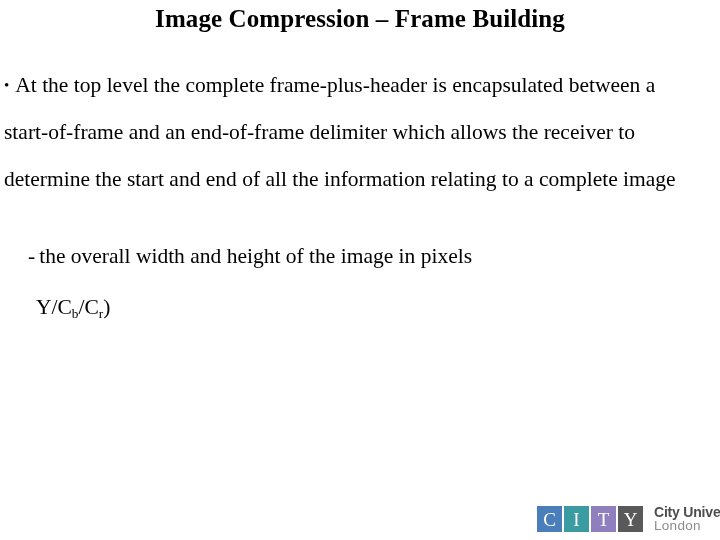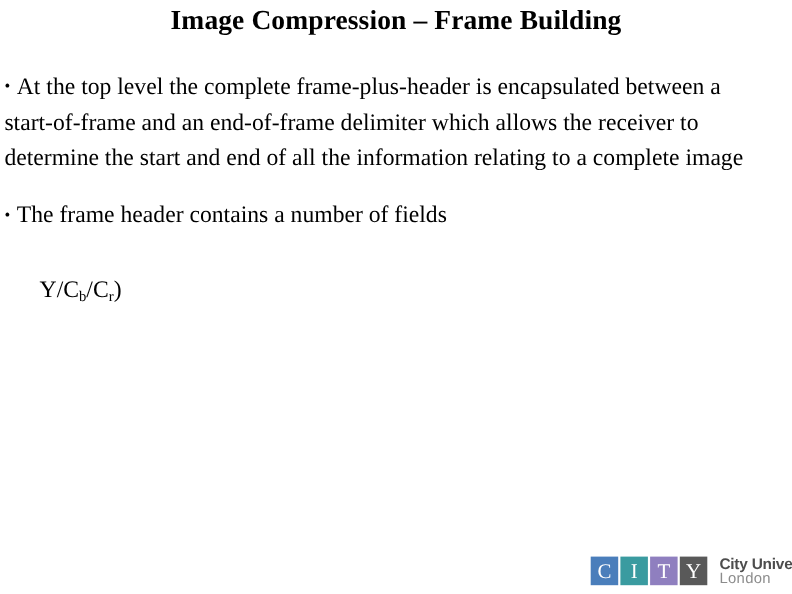--- a/index.html
+++ b/index.html
@@ -43,21 +43,21 @@
   
   .body-area {
     position: absolute;
     top: 62px;
     left: 4px;
     width: 686px;
   }
 
   .para {
     font-size: 21.5px;
-    line-height: 32px;
+    line-height: 47px;
     color: #000000;
     margin: 0;
   }
 
   .bullet-para {
     padding-left: 0;
     text-indent: 0;
   }
 
   .bullet-dot {
@@ -154,24 +154,24 @@
 <div class="slide">
 
   <div class="slide-title">Image Compression – Frame Building</div>
 
   <div class="body-area">
 
     <p class="para bullet-para"><span class="bullet-dot">•</span><span>At the top level the complete frame-plus-header is encapsulated between a start-of-frame and an end-of-frame delimiter which allows the receiver to determine the start and end of all the information relating to a complete image</span></p>
 
     <div class="gap-1"></div>
 
-    <p class="para bullet-para"><span class="bullet-dot">•</span><span>The frame header contains a number of fields</span></p>
 
     <div class="gap-2"></div>
 
+    <p class="sub-item"><span class="sub-dash">-</span><span>the overall width and height of the image in pixels</span></p>
 
     <div class="gap-3"></div>
 
 
     <p class="sub-item sub-item-cont"><span>Y/C</span><sub>b</sub><span>/C</span><sub>r</sub><span>)</span></p>
 
     <div class="gap-4"></div>
 
 
   </div>

